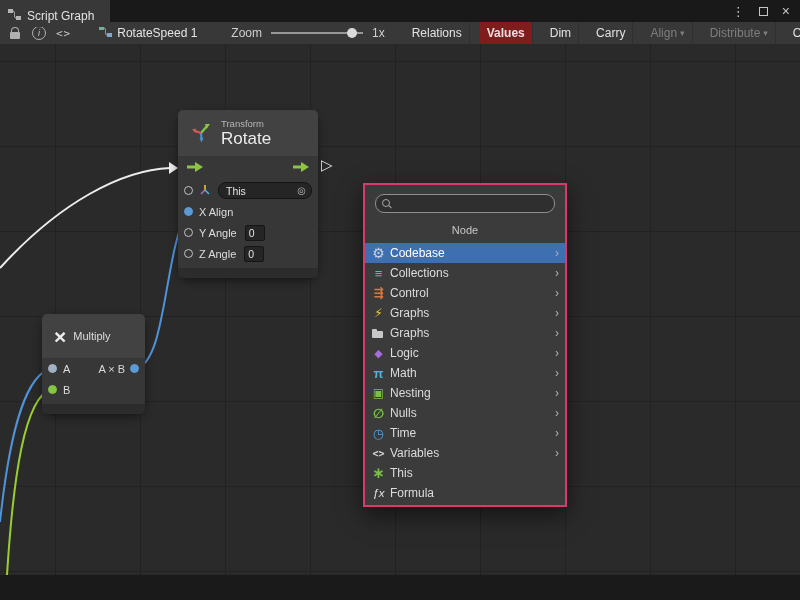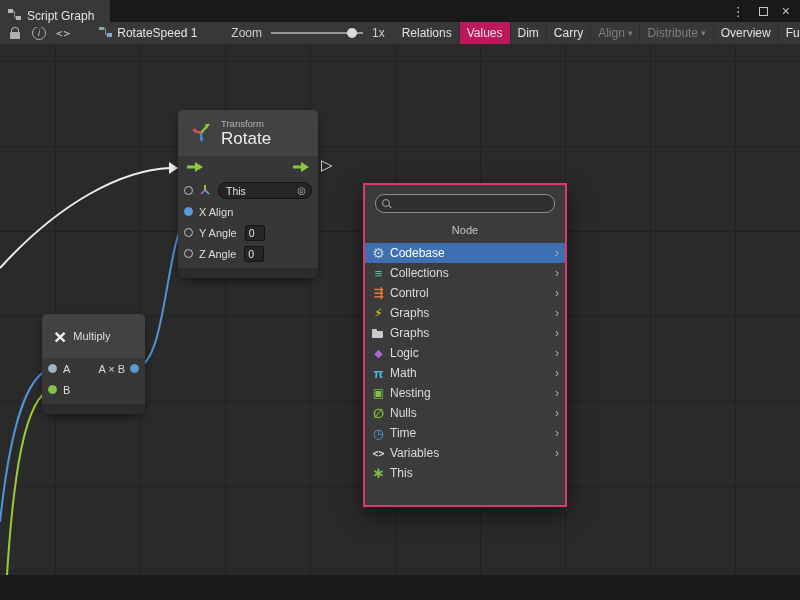--- a/index.html
+++ b/index.html
@@ -25,22 +25,22 @@
                 border:1.5px solid #b0b0b0;border-bottom:none;border-radius:4px 4px 0 0;box-sizing:border-box;}
   .infoc{width:12px;height:12px;border-radius:50%;border:1px solid #b0b0b0;color:#c8c8c8;
          font-size:9px;display:flex;align-items:center;justify-content:center;font-style:italic;}
   .infoc::after{content:"i";}
   .codeic{color:#c8c8c8;font-size:11px;letter-spacing:1px;font-family:"DejaVu Sans Mono",monospace;}
   .graphname{display:flex;align-items:flex-start;gap:5px;color:#e5e5e5;margin-left:28px;}
   .zoomwrap{display:flex;align-items:center;margin-left:34px;color:#cfcfcf;}
   .ztrack{width:92px;height:2px;background:#989898;position:relative;margin:0 9px;}
   .zhandle{position:absolute;left:76px;top:-4px;width:10px;height:10px;border-radius:50%;background:#dadada;}
   .tbtns{display:flex;align-items:stretch;height:22px;margin-left:10px;}
-  .tbtn{display:flex;align-items:center;gap:3px;padding:0 7px;color:#e2e2e2;border-right:1px solid #2f2f2f;}
-  .tbtn.active{background:#be185d;}
+  .tbtn{display:flex;align-items:center;gap:3px;padding:0 7px;color:#e2e2e2;border-right:1px solid #2f2f2f;margin-left:10px;}
+  .tbtn.active{background:#7f1d1d;font-weight:bold;}
   .tbtn.disabled{color:#7e7e7e;}
   .drop{font-size:9px;}
   
   #canvas{position:absolute;top:44px;left:0;width:800px;height:531px;background:#2a2a2a;
           background-image:linear-gradient(to right,#222 1px,transparent 1px),
                            linear-gradient(to bottom,#222 1px,transparent 1px);
           background-size:85px 85px;background-position:55px 17px;overflow:hidden;}
   #wires{position:absolute;left:0;top:0;pointer-events:none;}
   #bottomstrip{position:absolute;left:0;top:575px;width:800px;height:25px;background:#1a1a1a;}
   
@@ -338,18 +338,22 @@
       </li>
       <li class="fitem">
         <span class="fic ic-variables">&lt;&gt;</span>
         <span>Variables</span>
         <span class="fchev">›</span>
       </li>
       <li class="fitem">
         <span class="fic ic-this">∗</span>
         <span>This</span>
       </li>
+      <li class="fitem">
+        <span class="fic ic-formula">ƒx</span>
+        <span>Formula</span>
+      </li>
     </ul>
   </div>
 
 </div>
 
 <div id="bottomstrip"></div>
 
 </body></html>

